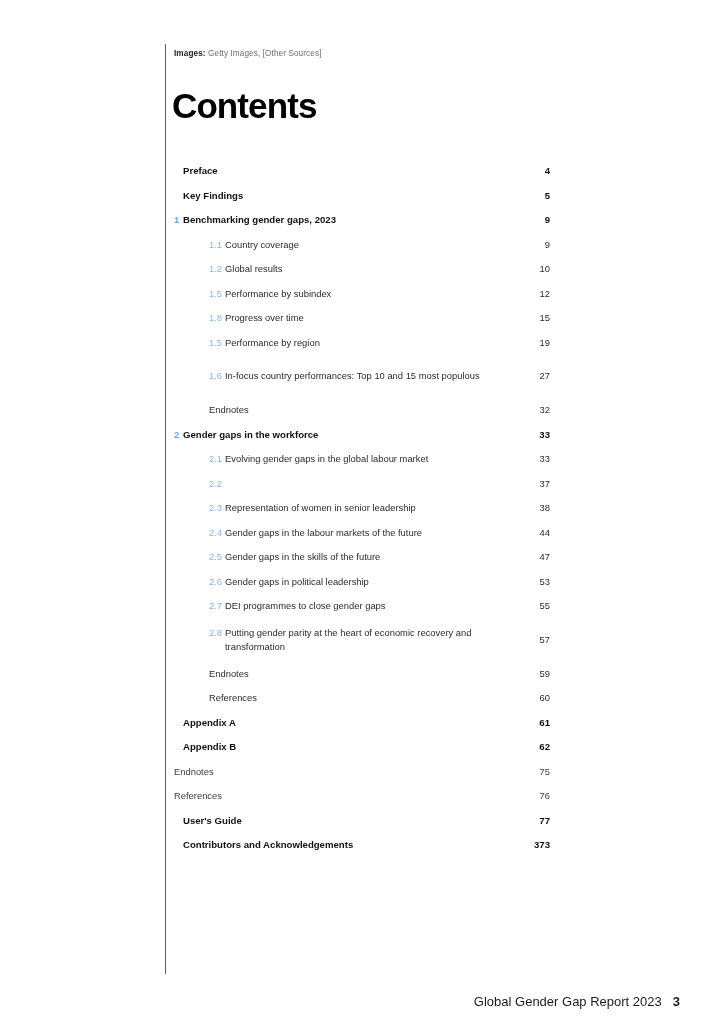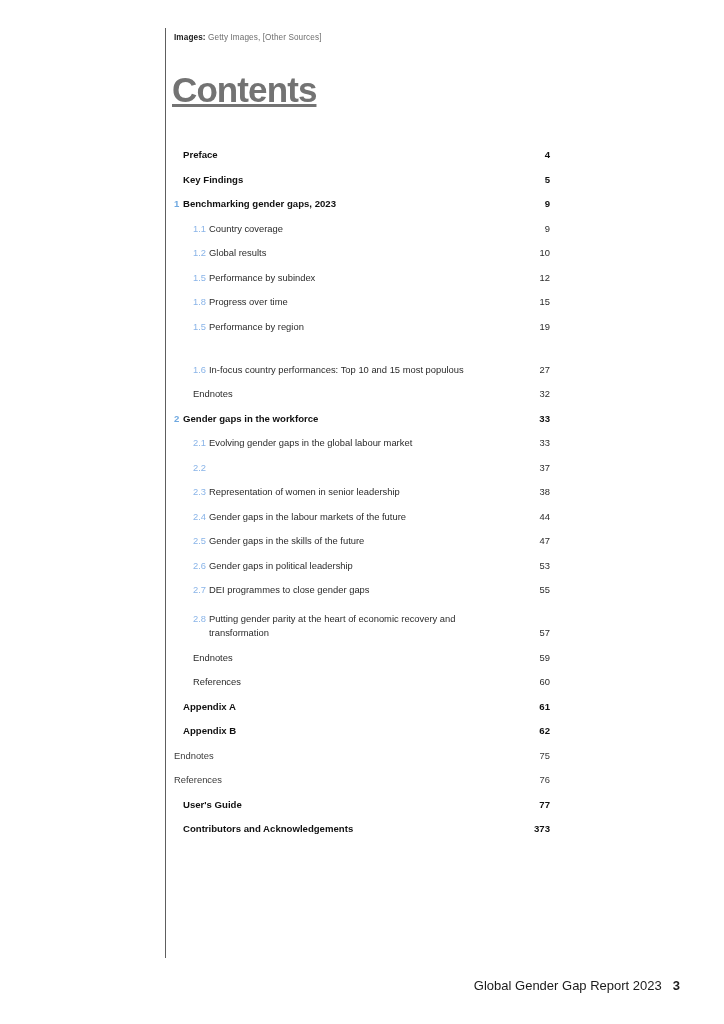--- a/index.html
+++ b/index.html
@@ -11,21 +11,21 @@
     width: 724px;
     height: 1024px;
     position: relative;
     font-family: "Liberation Sans", sans-serif;
     color: #1b1b1b;
     overflow: hidden;
   }
 
   .page {
     position: absolute;
-    left: 0; top: 0;
+    left: 0; top: 16px;
     width: 724px;
     height: 955px;
   }
 
   
   .left-rule {
     position: absolute;
     left: 165px;
     top: 28px;
     width: 1px;
@@ -49,36 +49,35 @@
   }
 
   .page-title {
     position: absolute;
     left: 172px;
     top: 69px;
     font-size: 35px;
     line-height: 42px;
     font-weight: bold;
     letter-spacing: -0.9px;
-    color: #737373;
-    text-decoration: underline;
+    color: #000000;
   }
 
   
   .toc {
     position: absolute;
     left: 174px;
     top: 143px;
     width: 376px;
   }
 
   .toc-row {
     position: relative;
     display: flex;
-    align-items: flex-end;
+    align-items: center;
     min-height: 24.5px;
   }
   .toc-row .row-body {
     display: flex;
     align-items: flex-start;
     flex: 1 1 auto;
     padding-right: 10px;
   }
   .toc-row .num {
     flex: 0 0 auto;
@@ -123,21 +122,21 @@
     font-weight: normal;
     color: #3b3b3b;
   }
 
   
   .lvl2 {
     font-size: 9.4px;
     line-height: 24.5px;
     font-weight: normal;
     color: #2b2b2b;
-    margin-left: 19px;
+    margin-left: 35px;
   }
   .lvl2 .num {
     color: #89b4e8;
     width: 16px;
   }
   .lvl2 .label {
     max-width: 320px;
   }
   .lvl2 .pageno {
     color: #2b2b2b;

